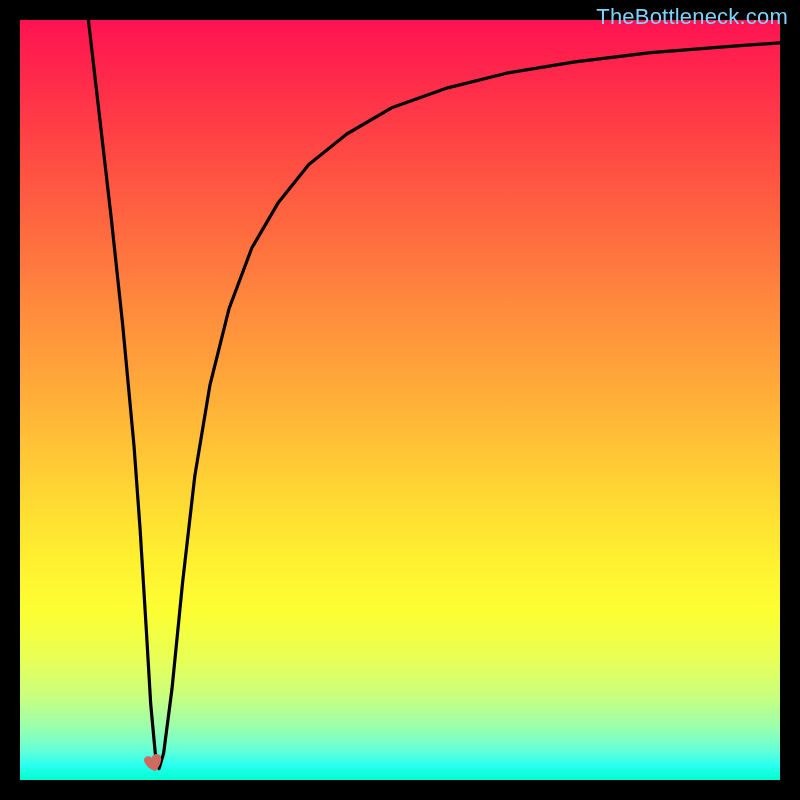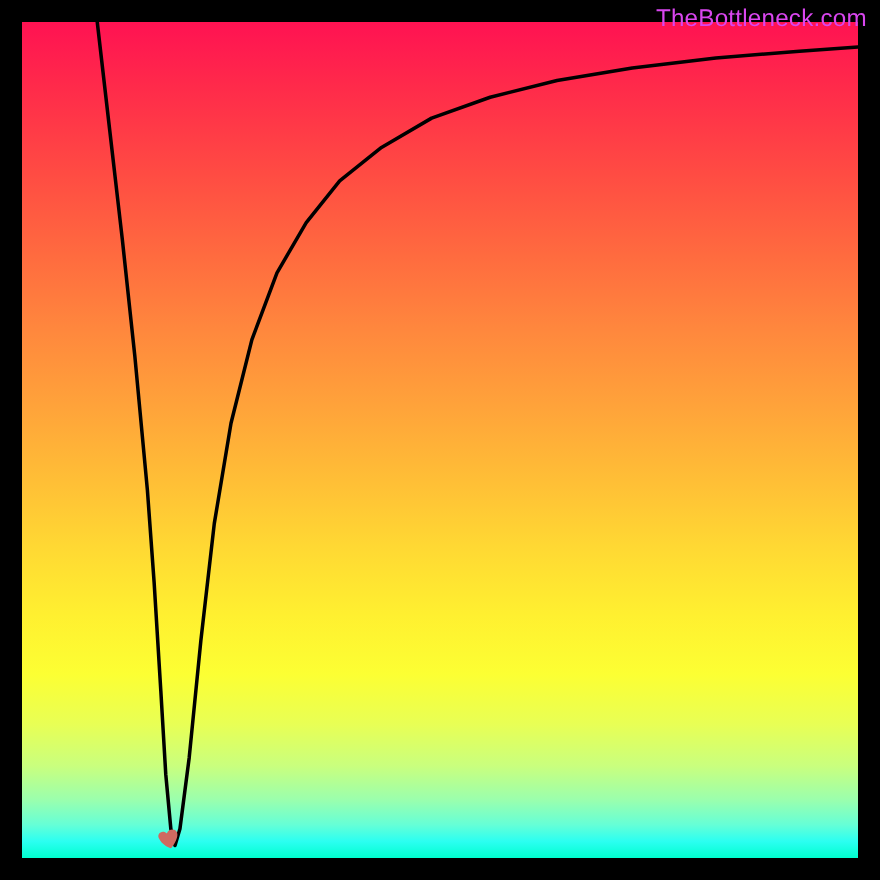--- a/index.html
+++ b/index.html
@@ -7,21 +7,21 @@
   .outer {
     width: 800px;
     height: 800px;
     background: #000;
     position: relative;
   }
   .watermark {
     position: absolute;
     top: 4px;
     right: 12px;
-    color: #d946ef;
+    color: #7dd3fc;
     font-size: 22px;
     font-weight: 500;
     letter-spacing: 0.2px;
     z-index: 5;
   }
   .plot-area {
     position: absolute;
     left: 20px;
     top: 20px;
     width: 760px;

